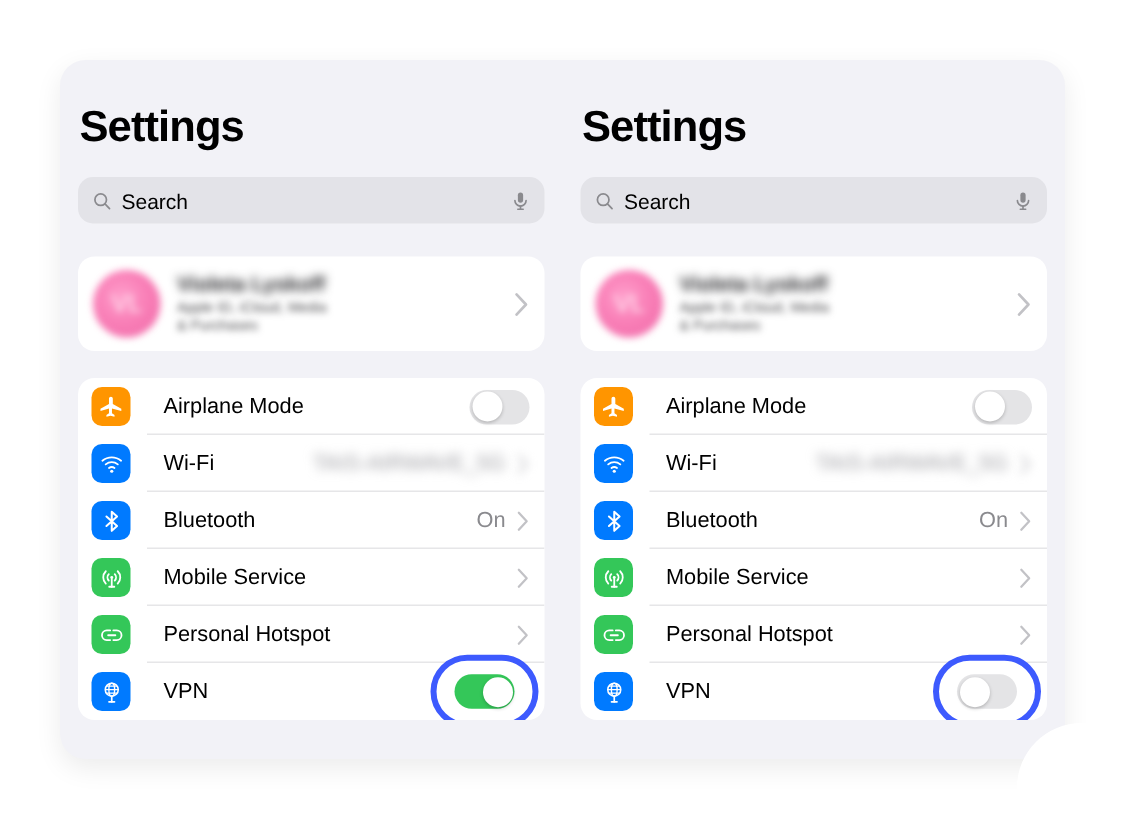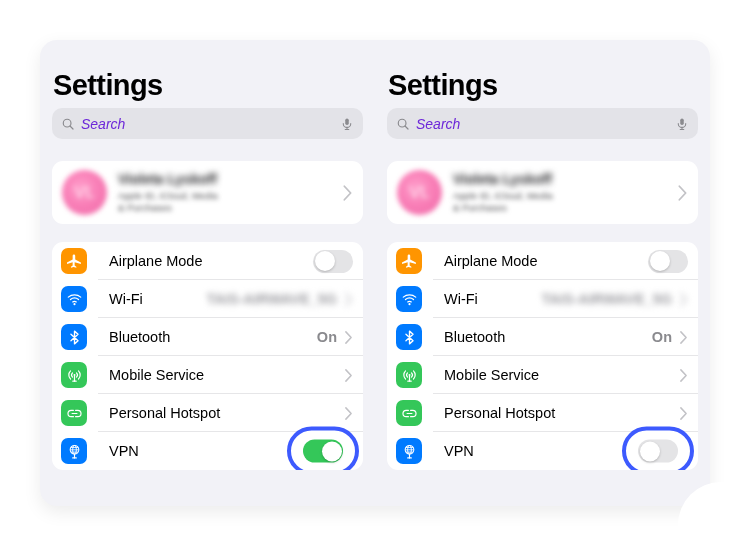--- a/index.html
+++ b/index.html
@@ -66,40 +66,39 @@
     position: relative;
   }
 
   
   .panel-title {
     font-size: 29px;
     font-weight: bold;
     letter-spacing: -0.6px;
     color: #000000;
     padding-left: 1px;
-    margin-bottom: 8px;
+    margin-bottom: 18px;
     line-height: 1.05;
   }
 
   
   .search-bar {
     height: 31px;
     background: #e3e3e8;
     border-radius: 10px;
     display: flex;
     align-items: center;
     padding: 0 9px;
     gap: 6px;
   }
   .search-placeholder {
     flex: 1;
     font-size: 14px;
-    color: #6d28d9;
+    color: #000000;
     line-height: 1;
-    font-style: italic;
   }
   .icon-svg { display: block; }
 
   
   .profile-card {
     margin-top: 22px;
     height: 63px;
     background: #ffffff;
     border-radius: 11px;
     display: flex;
@@ -192,21 +191,20 @@
     right: 0;
     bottom: 0;
     height: 1px;
     background: #e6e6e8;
   }
   .row-value {
     font-size: 14.5px;
     color: #8a8a8e;
     margin-right: 7px;
     white-space: nowrap;
-    font-weight: bold;
   }
   .row-value.redacted {
     filter: blur(3.4px);
     color: #9d9da2;
   }
   .chev {
     color: #c2c2c6;
     flex: none;
     display: block;
   }

